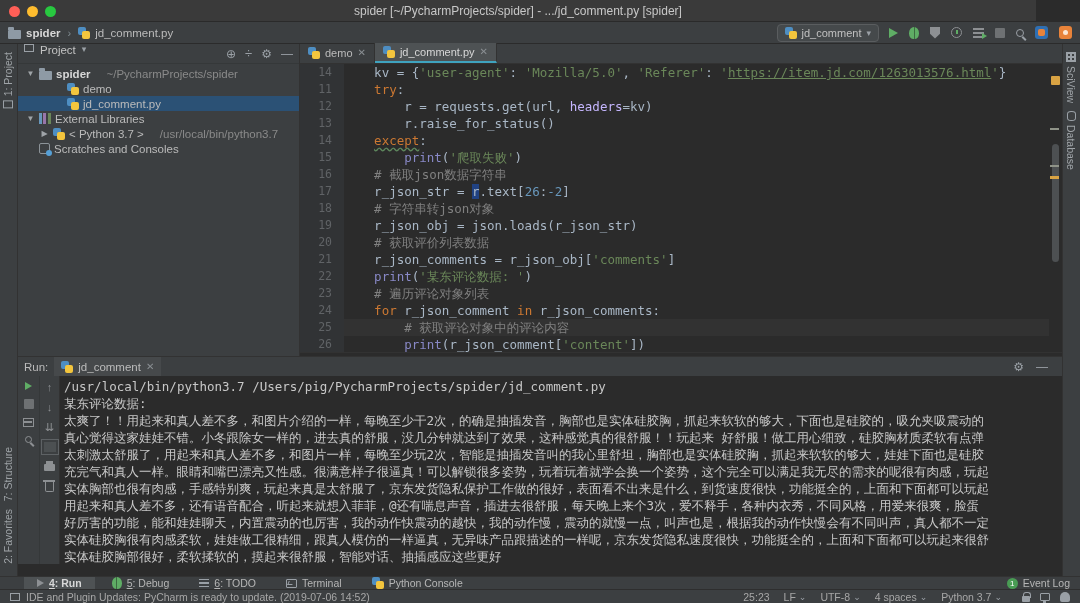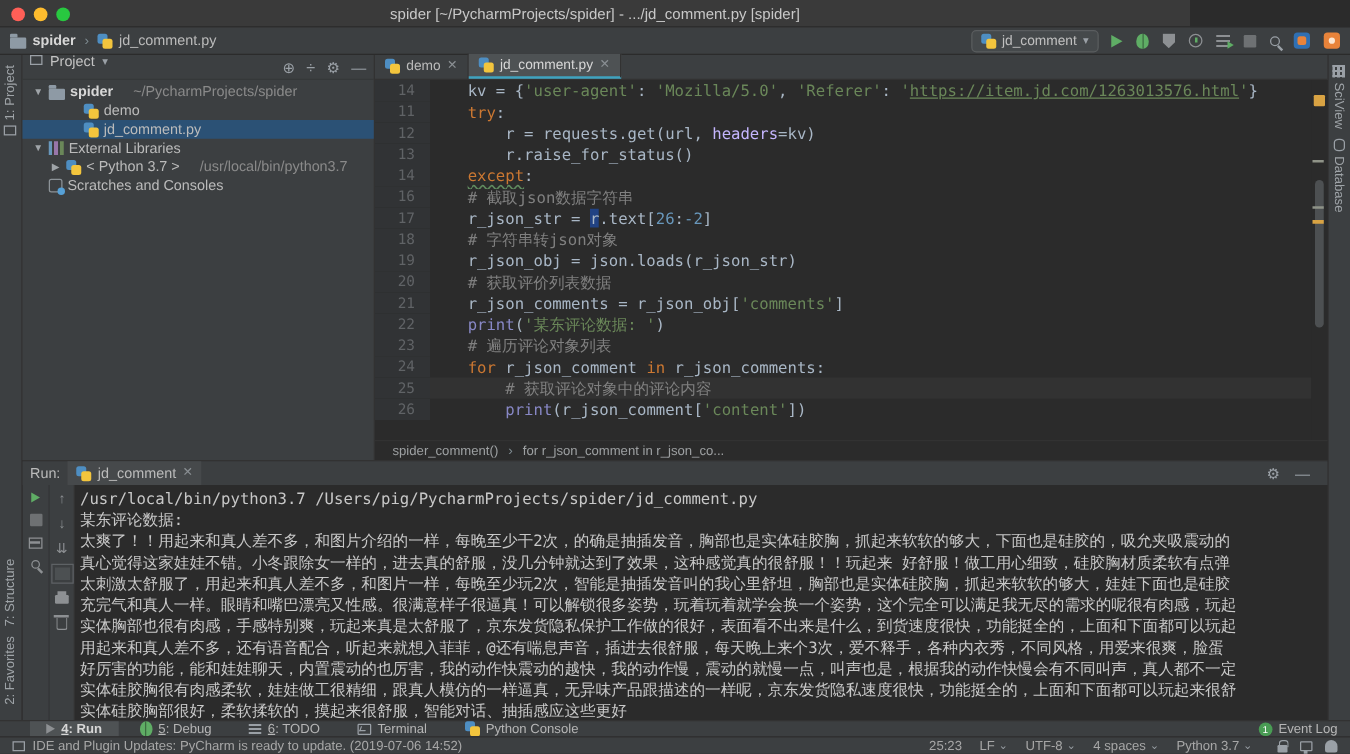--- a/index.html
+++ b/index.html
@@ -1,20 +1,20 @@
 <!DOCTYPE html>
 <html><head>
 <meta charset="utf-8">
 <style>
   *{margin:0;padding:0;box-sizing:border-box;}
   html,body{width:1080px;height:603px;overflow:hidden;background:#2b2b2b;
     font-family:"Liberation Sans","DejaVu Sans",sans-serif;font-size:12px;color:#bbbbbb;}
   .abs{position:absolute;}
   
-  #titlebar{left:0;top:0;width:952px;height:22px;background:#3a3a3a;border-bottom:1px solid #2a2a2a;
+  #titlebar{left:0;top:0;width:1036px;height:22px;background:#3a3a3a;border-bottom:1px solid #2a2a2a;
     display:flex;align-items:center;justify-content:center;}
   .tl{position:absolute;left:9px;top:6px;display:flex;gap:7px;}
   .tl i{width:11px;height:11px;border-radius:50%;display:block;}
   .tl .c{background:#ff5f57}.tl .m{background:#febc2e}.tl .z{background:#28c840}
   #titlebar .ttl{color:#c8c8c8;font-size:12px;}
   
   #navbar{left:0;top:22px;width:1080px;height:22px;background:#3c3f41;border-bottom:1px solid #2b2b2b;
     display:flex;align-items:center;padding:0 8px;gap:5px;}
   .crumb-sep{color:#7f8b91;font-size:11px;padding:0 2px;}
   #navbar .proj{color:#d7d7d7;font-weight:bold;font-size:11.5px;}
@@ -118,21 +118,21 @@
   .tk-h{background:#214283;color:#a9b7c6;}
   #escroll{width:13px;flex:none;position:relative;background:#2b2b2b;}
   #escroll .warn{position:absolute;left:2px;top:12px;width:9px;height:9px;background:#d9a343;border-radius:1px;}
   #escroll .thumb{position:absolute;left:3px;top:80px;width:7px;height:118px;background:#4d5052;border-radius:4px;}
   #escroll .m1{position:absolute;left:1px;top:64px;width:9px;height:2px;background:#8f9388;}
   #escroll .m2{position:absolute;left:1px;top:101px;width:9px;height:2px;background:#8f9388;}
   #escroll .m3{position:absolute;left:1px;top:112px;width:9px;height:3px;background:#d9a343;}
   #ebread{height:16px;flex:none;border-top:1px solid #323232;display:flex;align-items:center;gap:6px;
     padding:0 14px;font-size:10.5px;color:#9da0a2;background:#2b2b2b;}
   
-  #run{left:18px;top:368px;width:1044px;height:208px;background:#2b2b2b;border-top:1px solid #323232;display:flex;flex-direction:column;}
+  #run{left:18px;top:356px;width:1044px;height:208px;background:#2b2b2b;border-top:1px solid #323232;display:flex;flex-direction:column;}
   #run-header{height:19px;background:#3c3f41;display:flex;align-items:center;gap:6px;padding:0 6px;flex:none;font-size:11.5px;}
   #run-header .rtab{display:flex;align-items:center;gap:5px;padding:0 7px;height:19px;background:#46494b;}
   #run-header .hicons{margin-left:auto;display:flex;gap:12px;align-items:center;padding-right:8px;}
   #run-body{flex:1;display:flex;overflow:hidden;}
   .rtoolcol{width:21px;flex:none;background:#3c3f41;display:flex;flex-direction:column;align-items:center;gap:9px;padding-top:6px;}
   .rtoolcol.second{border-left:1px solid #353839;border-right:1px solid #323232;}
   .rtool-sel{outline:1px solid #5e6265;outline-offset:2px;background:#4c5052;}
   #console{flex:1;overflow:hidden;font-family:"DejaVu Sans Mono","Liberation Mono",monospace;
     font-size:12.5px;line-height:17px;color:#c8c8c8;padding:2px 0 0 4px;}
   .oline{white-space:pre;height:17px;overflow:hidden;}
@@ -288,20 +288,24 @@
           <span class="ln">12</span>
           <span class="cl"><span>        r = requests.get(url, </span><span class="tk-a">headers</span><span>=kv)</span></span>
         </div>
         <div class="crow">
           <span class="ln">13</span>
           <span class="cl"><span>        r.raise_for_status()</span></span>
         </div>
         <div class="crow">
           <span class="ln">14</span>
           <span class="cl"><span>    </span><span class="tk-e">except</span><span>:</span></span>
+        </div>
+        <div class="crow">
+          <span class="ln">15</span>
+          <span class="cl"><span>        </span><span class="tk-f">print</span><span>(</span><span class="tk-s">'爬取失败'</span><span>)</span></span>
         </div>
         <div class="crow">
           <span class="ln">16</span>
           <span class="cl"><span>    </span><span class="tk-c"># 截取json数据字符串</span></span>
         </div>
         <div class="crow">
           <span class="ln">17</span>
           <span class="cl"><span>    r_json_str = </span><span class="tk-h">r</span><span>.text[</span><span class="tk-n">26</span><span>:</span><span class="tk-n">-2</span><span>]</span></span>
         </div>
         <div class="crow">

